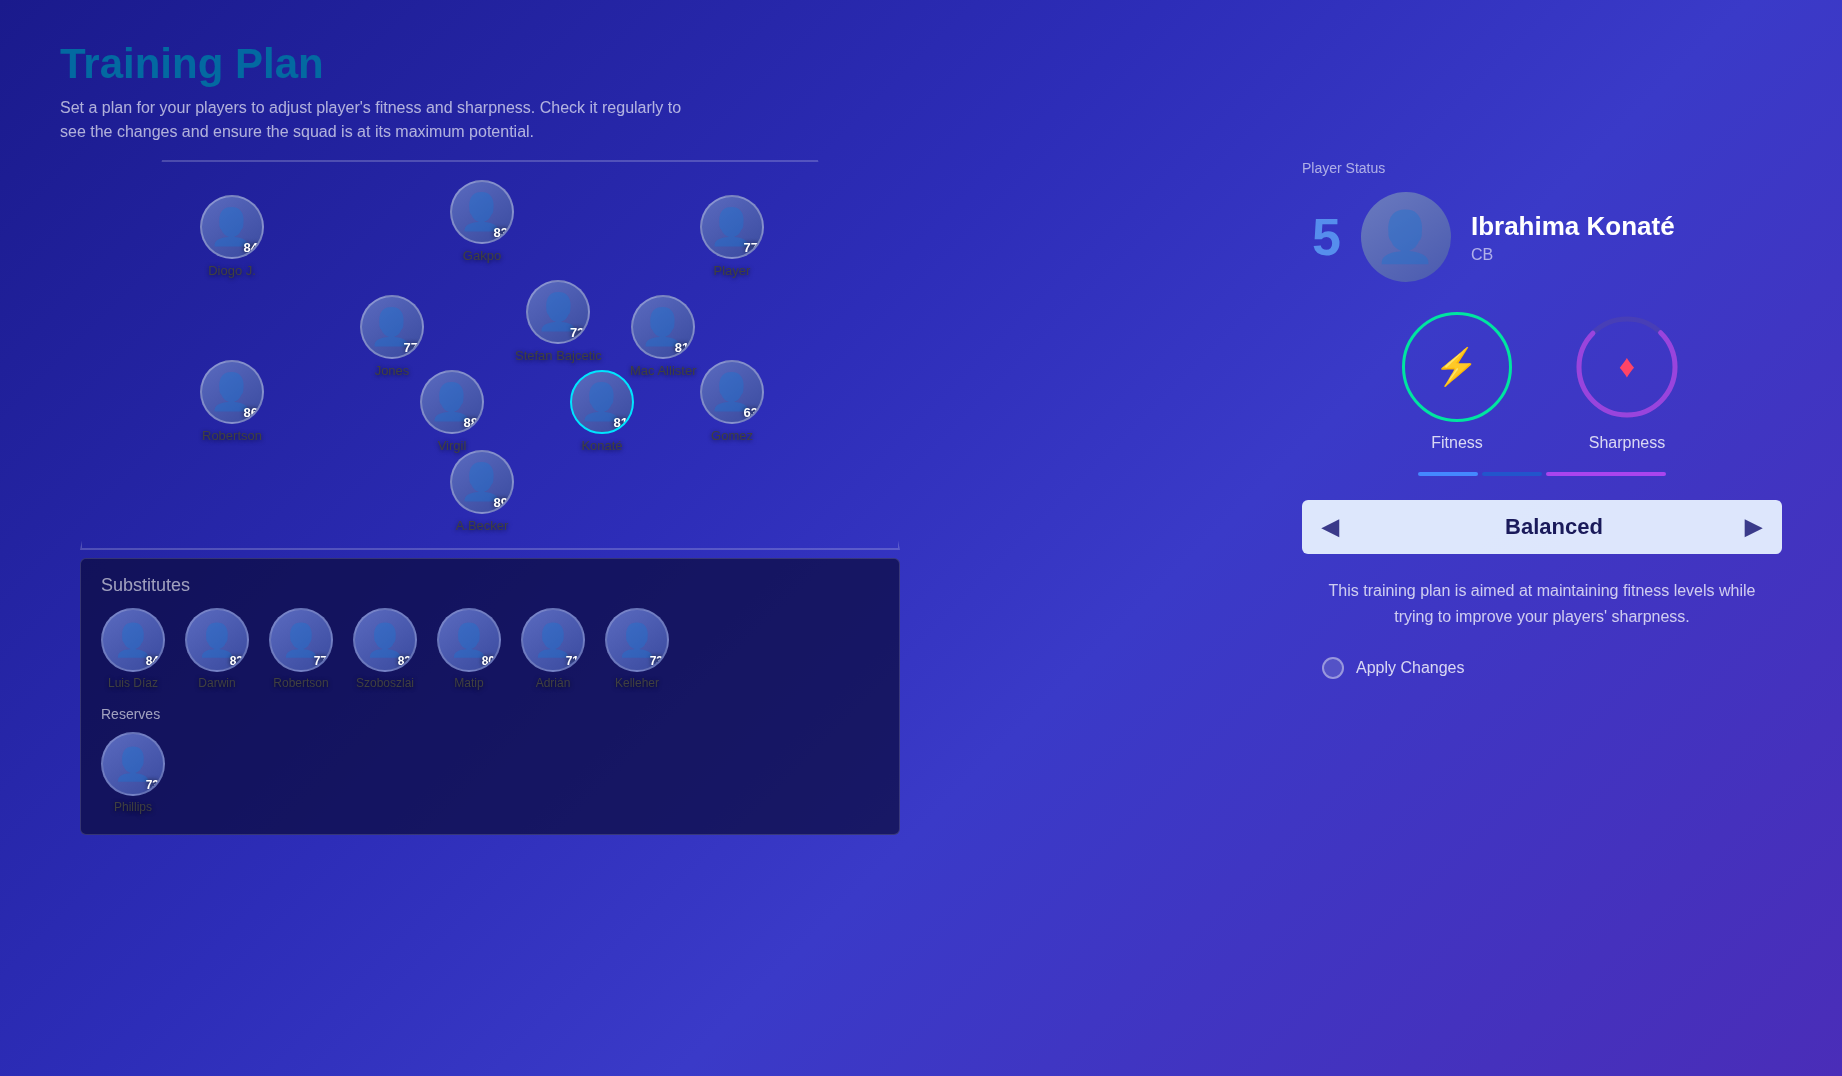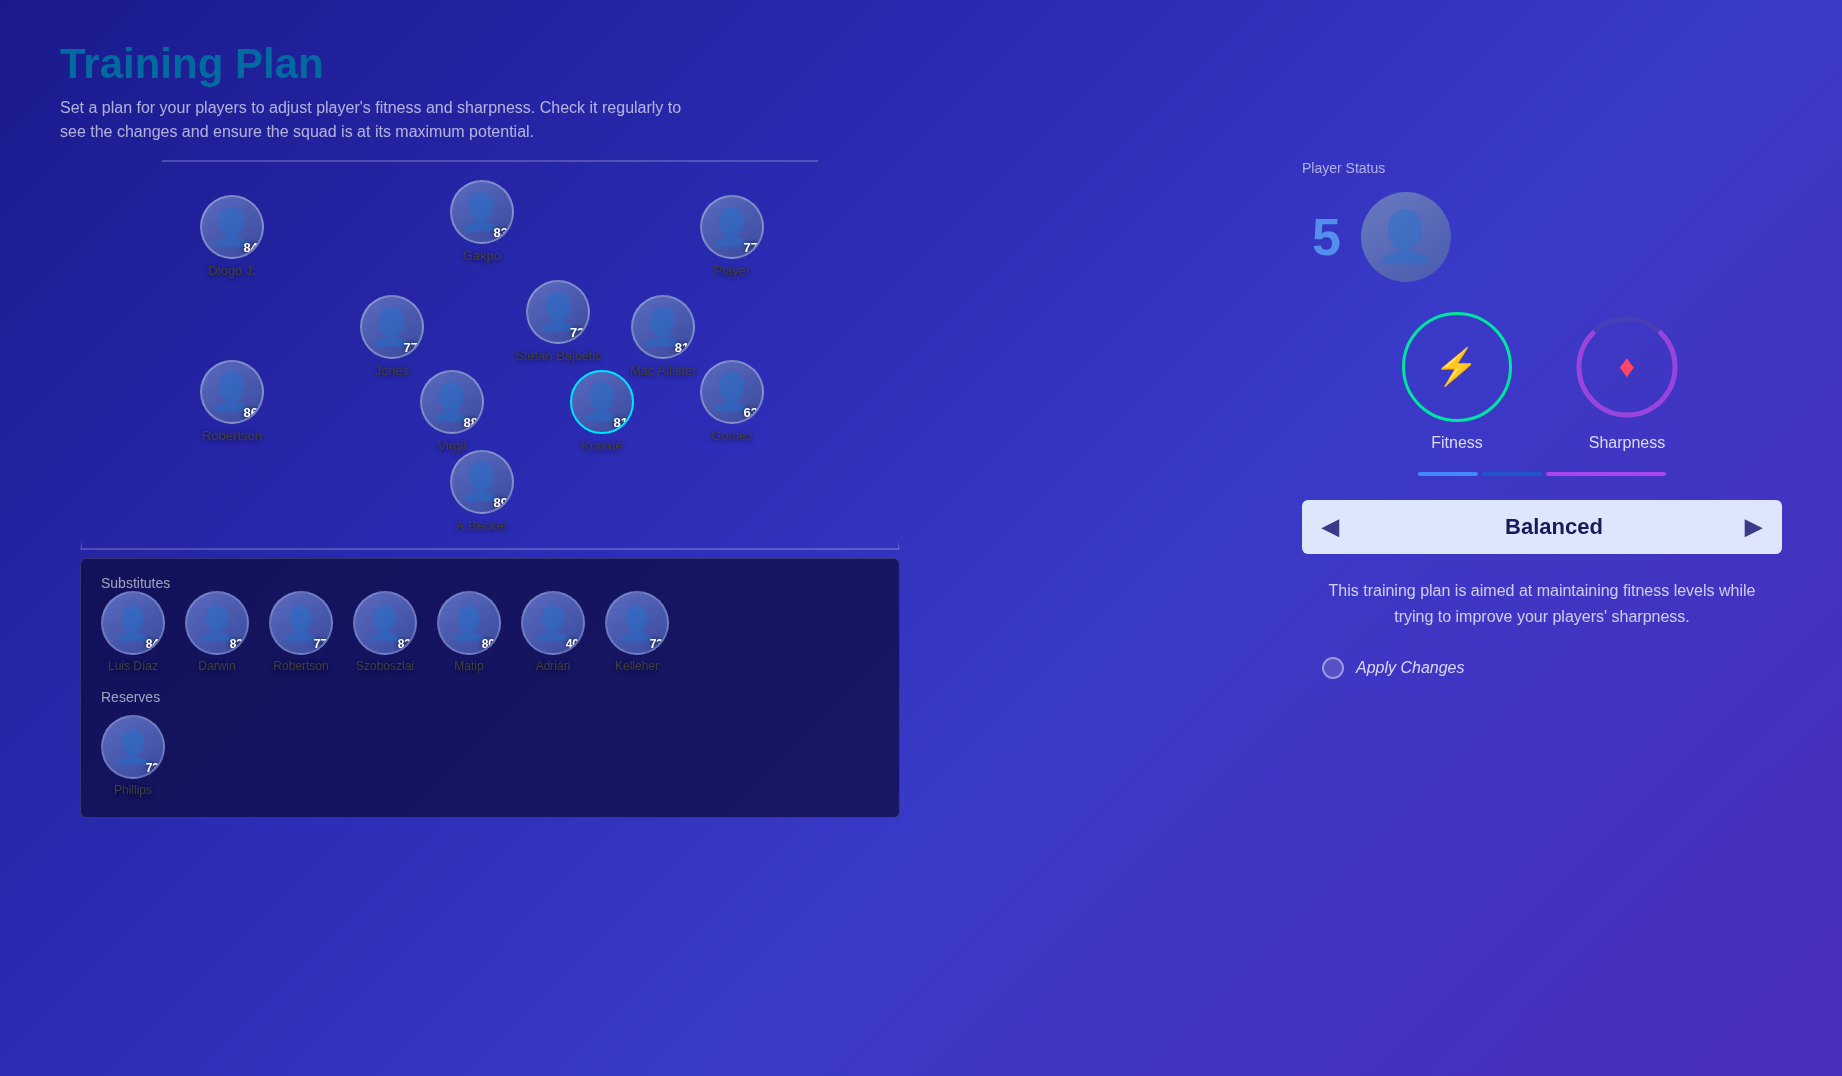--- a/index.html
+++ b/index.html
@@ -109,22 +109,23 @@
       position: absolute;
       top: 558px;
       left: 80px;
       width: 820px;
       background: rgba(10, 10, 60, 0.7);
       border: 1px solid rgba(255,255,255,0.15);
       border-radius: 6px;
       padding: 16px 20px 20px;
     }
     .sub-label {
-      font-size: 14px;
+      font-size: 18px;
       color: rgba(255,255,255,0.6);
+      margin-bottom: 12px;
     }
     .subs-row {
       display: flex;
       gap: 20px;
       align-items: flex-start;
     }
     .reserves-label {
       font-size: 14px;
       color: rgba(255,255,255,0.6);
       margin-top: 16px;
@@ -285,21 +286,20 @@
       margin-bottom: 28px;
       padding: 0 20px;
     }
 
     
     .apply-row {
       display: flex;
       align-items: center;
       gap: 12px;
       padding-left: 20px;
-      font-style: italic;
     }
     .apply-toggle {
       width: 22px;
       height: 22px;
       border-radius: 50%;
       background: rgba(100, 100, 200, 0.6);
       border: 2px solid rgba(255,255,255,0.4);
       cursor: pointer;
     }
     .apply-label {
@@ -530,21 +530,21 @@
       <span class="player-name-label" style="font-size:12px">Matip</span>
     </div>
 
     <div class="sub-player">
       <div class="sub-avatar">
         <div class="sub-icons">
             <span class="icon-bolt" style="font-size:11px">⚡</span>
             <span class="icon-heart" style="font-size:9px">♥</span>
           </div>
         <span style="font-size:32px;color:rgba(255,255,255,0.4)">👤</span>
-        <span class="player-rating" style="font-size:12px">40</span>
+        <span class="player-rating" style="font-size:12px">71</span>
       </div>
       <span class="player-name-label" style="font-size:12px">Adrián</span>
     </div>
 
     <div class="sub-player">
       <div class="sub-avatar">
         <div class="sub-icons">
             <span class="icon-bolt" style="font-size:11px">⚡</span>
             <span class="icon-heart" style="font-size:9px">♥</span>
           </div>
@@ -571,20 +571,24 @@
     </div>
   </div>
 </div>
 
 <div class="right-panel">
   <div class="player-status-title">Player Status</div>
 
   <div class="player-info-row">
     <div class="player-number">5</div>
     <div class="player-photo-circle">👤</div>
+    <div class="player-details">
+      <div class="player-full-name">Ibrahima Konaté</div>
+      <div class="player-position">CB</div>
+    </div>
   </div>
 
   <div class="stats-circles">
 
     <div class="stat-circle-wrap">
       <div class="stat-circle fitness">
         <span class="stat-icon" style="color:#00e5a0; font-size:36px;">⚡</span>
       </div>
       <span class="stat-label">Fitness</span>
     </div>

